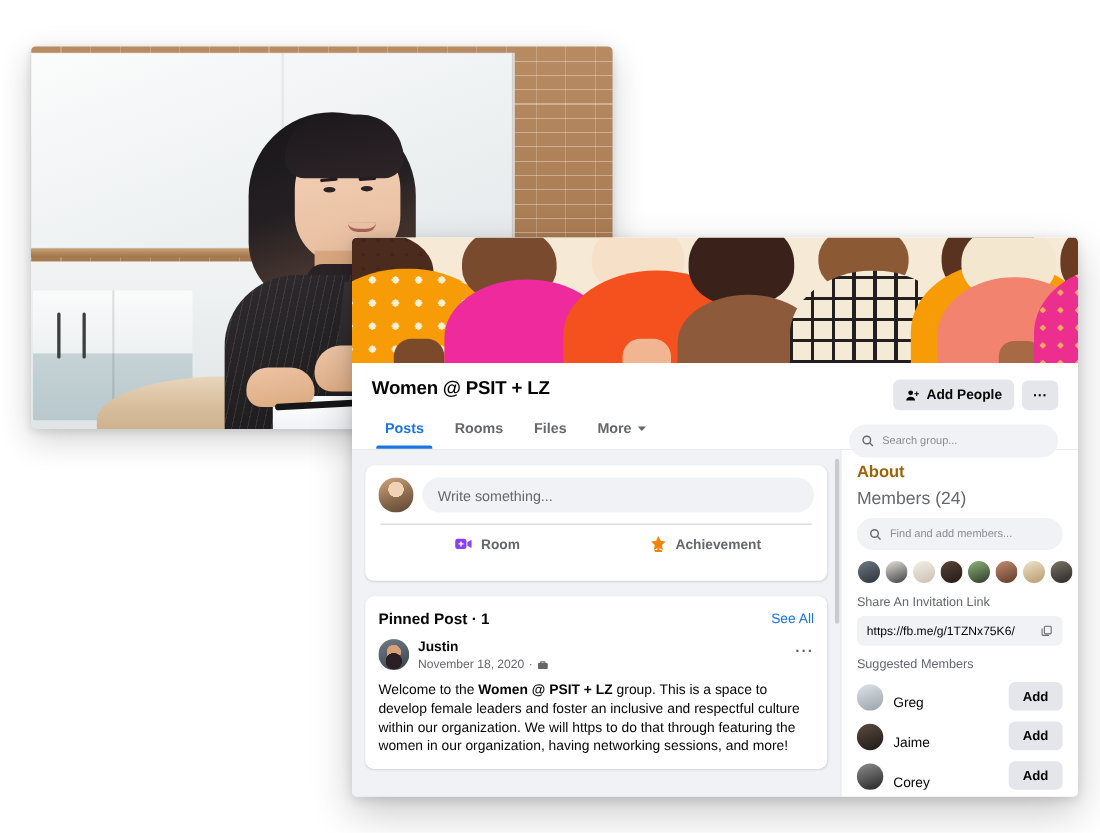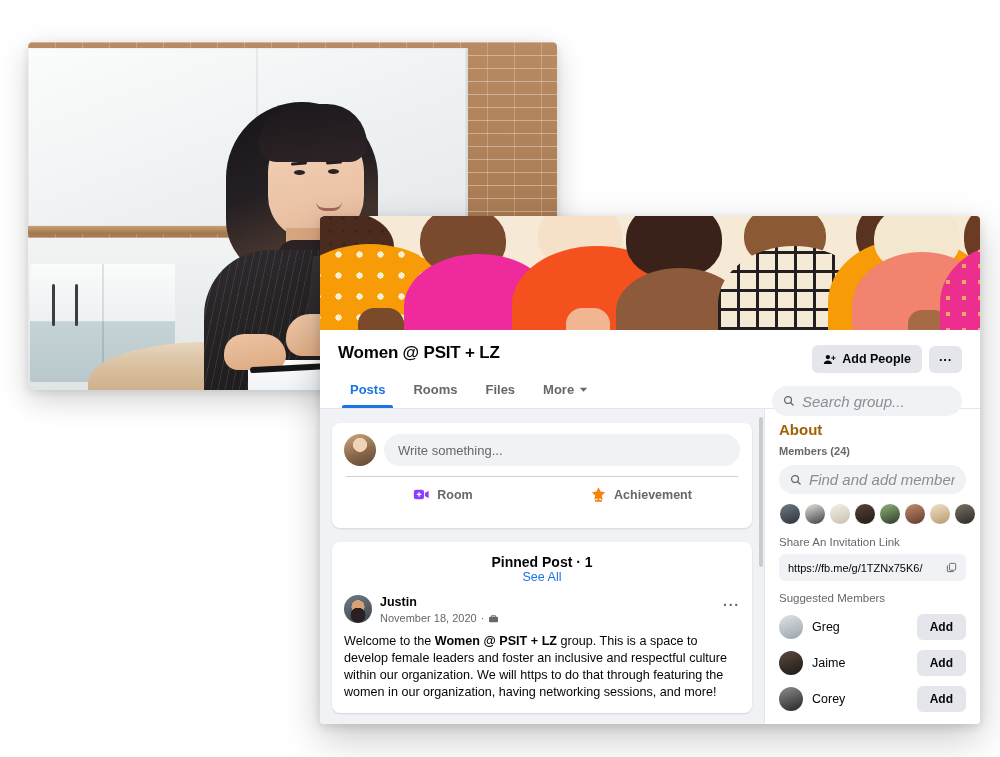--- a/index.html
+++ b/index.html
@@ -220,21 +220,21 @@
   .head-rule { height: 1px; background: #e4e6eb; }
 
   
   .search-group {
     position: absolute; right: 18px; top: 56px;
     width: 190px; height: 30px; background: #f0f2f5; border-radius: 16px;
     display: flex; align-items: center; gap: 7px; padding: 0 11px;
   }
   .search-group input, .search-mem input {
     border: none; outline: none; background: transparent;
-    font-family: inherit; font-size: 15px; color: #050505; width: 100%; font-style: italic;
+    font-family: inherit; font-size: 10px; color: #050505; width: 100%;
   }
   .search-group input::placeholder, .search-mem input::placeholder { color: #8a8d91; }
 
   
   .fb-body { display: flex; height: 394px; background: #f0f2f5; }
   .col-main { width: 444px; overflow: hidden; position: relative; padding: 14px 12px 0 12px; }
   .col-side { width: 216px; background: #fff; border-left: 1px solid #e4e6eb; overflow: hidden; }
 
   .card { background: #fff; border-radius: 8px; box-shadow: 0 1px 2px rgba(0,0,0,.12); }
 
@@ -257,54 +257,54 @@
   .composer-rule { height: 1px; background: #ced0d4; margin: 10px 2px 0 2px; }
   .composer-actions { display: flex; text-align: center; }
   .comp-act {
     flex: 1; display: flex; align-items: center; justify-content: center; gap: 7px;
     padding: 9px 0; font-size: 12.5px; font-weight: bold; color: #65676b; cursor: pointer;
     border-radius: 6px;
   }
 
   
   .pinned { margin-top: 14px; padding: 12px 12px 2px 12px; }
-  .pinned-head { display: flex; align-items: center; justify-content: space-between; flex-direction: column; }
+  .pinned-head { display: flex; align-items: center; justify-content: space-between; }
   .pinned-title { font-size: 14px; font-weight: bold; color: #050505; }
   .see-all { font-size: 12.5px; color: #1b74e4; cursor: pointer; }
   .post-author { display: flex; align-items: flex-start; gap: 8px; margin-top: 11px; position: relative; }
   .av-justin {
     background:
       radial-gradient(circle at 50% 72%, #2a2024 0 30%, transparent 31%),
       radial-gradient(circle at 50% 42%, #d8a077 0 30%, transparent 31%),
       linear-gradient(160deg,#6f7b86,#3b434b);
   }
   .post-name { font-size: 12.5px; font-weight: bold; color: #050505; line-height: 15px; }
   .post-meta { font-size: 11px; color: #65676b; margin-top: 2px; display: flex; align-items: center; gap: 4px; }
   .post-menu { position: absolute; right: 0; top: 2px; color: #65676b; font-weight: bold; font-size: 14px; cursor: pointer; letter-spacing:1px;}
   .post-body { margin-top: 9px; font-size: 12.6px; line-height: 17px; color: #050505; }
   .post-body p { margin-bottom: 10px; }
   .post-body b { font-weight: bold; }
 
   
   .side-sec { padding: 12px 14px 0 14px; }
   .side-h { font-size: 15px; font-weight: bold; color: #a16207; }
-  .side-sub { font-size: 11px; font-weight: bold; color: #65676b; margin-top: 7px; }
+  .side-sub { font-size: 16px; font-weight: normal; color: #65676b; margin-top: 7px; }
   .search-mem {
     margin-top: 8px; height: 29px; background: #f0f2f5; border-radius: 16px;
     display: flex; align-items: center; gap: 7px; padding: 0 11px;
   }
   .mem-row { display: flex; gap: 3px; margin-top: 9px; }
   .mem-row .avatar { width: 22px; height: 22px; border: 1px solid #fff; }
   .label-small { font-size: 11.5px; color: #65676b; margin-top: 11px; }
   .link-pill {
     margin-top: 6px; height: 27px; background: #f0f2f5; border-radius: 6px;
     display: flex; align-items: center; justify-content: space-between;
     padding: 0 9px; font-size: 11px; color: #050505;
   }
-  .sugg-row { display: flex; align-items: center; gap: 9px; margin-top: 10px; }
+  .sugg-row { display: flex; align-items: flex-end; gap: 9px; margin-top: 10px; }
   .sugg-name { flex: 1; font-size: 12.5px; color: #050505; }
   .btn-add {
     background: #e4e6eb; border: none; border-radius: 6px; padding: 6px 13px;
     font-family: inherit; font-size: 12px; font-weight: bold; color: #050505; cursor: pointer;
   }
 
   
   .scroll-hint {
     position: absolute; right: 1px; top: 8px; width: 4px; height: 150px;
     background: rgba(0,0,0,.16); border-radius: 3px;

